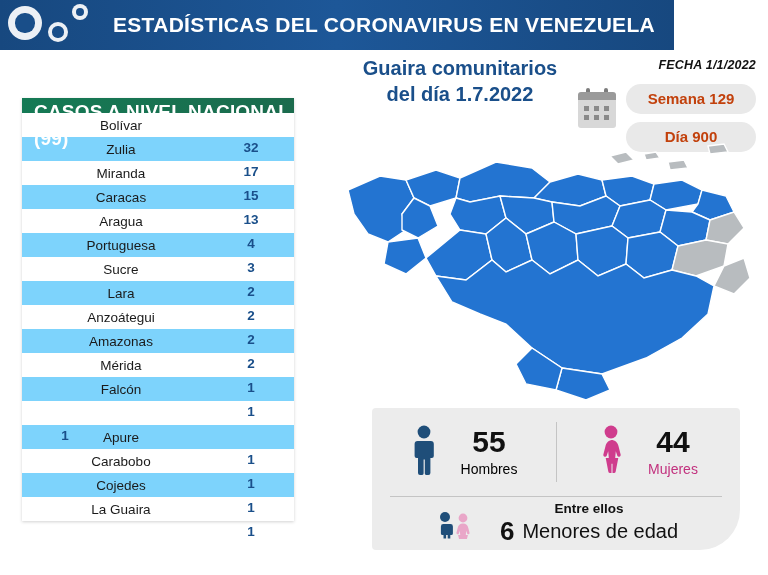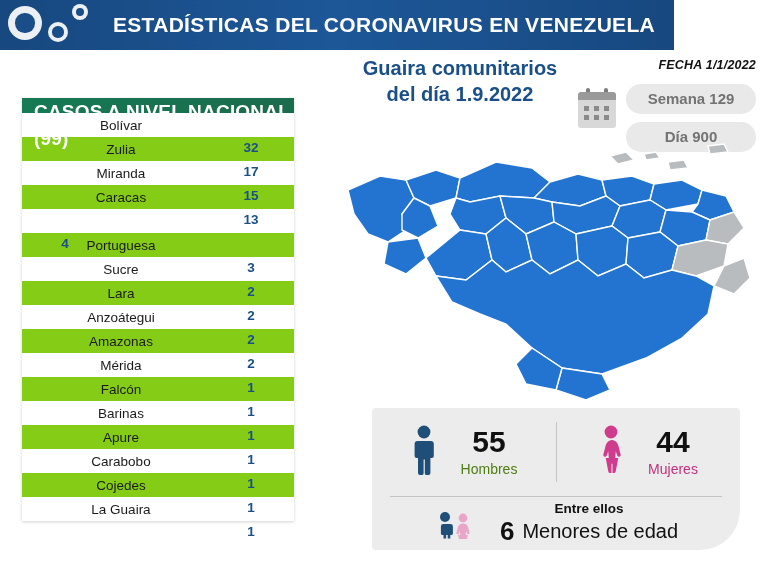--- a/index.html
+++ b/index.html
@@ -70,21 +70,21 @@
   }
   .pill {
     position: absolute;
     background: #e9e9e9;
     border-radius: 16px;
     height: 30px;
     line-height: 30px;
     text-align: center;
     font-weight: bold;
     font-size: 15px;
-    color: #737373;
+    color: #c2410c;
   }
   .pill-semana { right: 12px; top: 84px; width: 130px; }
   .pill-dia    { right: 12px; top: 122px; width: 130px; }
 
   .cal-icon {
     position: absolute;
     right: 152px; top: 92px;
     width: 38px; height: 36px;
   }
   .cal-icon .cal-top {
@@ -144,21 +144,21 @@
     letter-spacing: 0.2px;
   }
   .trow {
     display: flex;
     height: 24px;
     align-items: center;
     font-size: 13.5px;
     color: #1a1a1a;
   }
   .trow.odd  { background: #ffffff; }
-  .trow.even { background: #84cc16; }
+  .trow.even { background: #7dd3fc; }
   .tname {
     padding-left: 12px;
     flex: 1 1 auto;
     text-align: center;
   }
   .tval {
     width: 86px;
     text-align: center;
     font-weight: bold;
     color: #1a4f8a;
@@ -214,21 +214,21 @@
     line-height: 1;
   }
   .stat-lbl {
     font-size: 14px;
     color: #111111;
     line-height: 1;
     margin-top: 5px;
     text-align: center;
   }
   .stat-text-wrap { display: flex; flex-direction: column; align-items: center; }
-  .lbl-hombres { color: #4d7c0f; }
+  .lbl-hombres { color: #000000; }
   .lbl-mujeres { color: #c2317e; }
 
   .stats-bottom {
     position: absolute;
     left: 0; top: 90px;
     width: 368px; height: 52px;
     display: flex;
     align-items: center;
     justify-content: center;
     gap: 24px;
@@ -294,21 +294,21 @@
   <div class="cal-dot" style="left:6px;  top:23px;"></div>
   <div class="cal-dot" style="left:16px; top:23px;"></div>
   <div class="cal-dot" style="left:26px; top:23px;"></div>
 </div>
 
 <div class="pill pill-semana">Semana 129</div>
 <div class="pill pill-dia">Día 900</div>
 
 <div class="center-title">
   <div>Guaira comunitarios</div>
-  <div>del día 1.9.2022</div>
+  <div>del día 1.7.2022</div>
 </div>
 
 <div class="table-wrap">
   <div class="table-head">CASOS A NIVEL NACIONAL  (99)</div>
   <div id="table-body">
       <div class="trow odd">
         <div class="tname">Bolívar</div>
         <div class="tval">32</div>
       </div>
       <div class="trow even">
@@ -317,20 +317,21 @@
       </div>
       <div class="trow odd">
         <div class="tname">Miranda</div>
         <div class="tval">15</div>
       </div>
       <div class="trow even">
         <div class="tname">Caracas</div>
         <div class="tval">13</div>
       </div>
       <div class="trow odd">
+        <div class="tname">Aragua</div>
         <div class="tval">4</div>
       </div>
       <div class="trow even">
         <div class="tname">Portuguesa</div>
         <div class="tval">3</div>
       </div>
       <div class="trow odd">
         <div class="tname">Sucre</div>
         <div class="tval">2</div>
       </div>
@@ -348,21 +349,20 @@
       </div>
       <div class="trow odd">
         <div class="tname">Mérida</div>
         <div class="tval">1</div>
       </div>
       <div class="trow even">
         <div class="tname">Falcón</div>
         <div class="tval">1</div>
       </div>
       <div class="trow odd">
-        <div class="tname">Barinas</div>
         <div class="tval">1</div>
       </div>
       <div class="trow even">
         <div class="tname">Apure</div>
         <div class="tval">1</div>
       </div>
       <div class="trow odd">
         <div class="tname">Carabobo</div>
         <div class="tval">1</div>
       </div>

